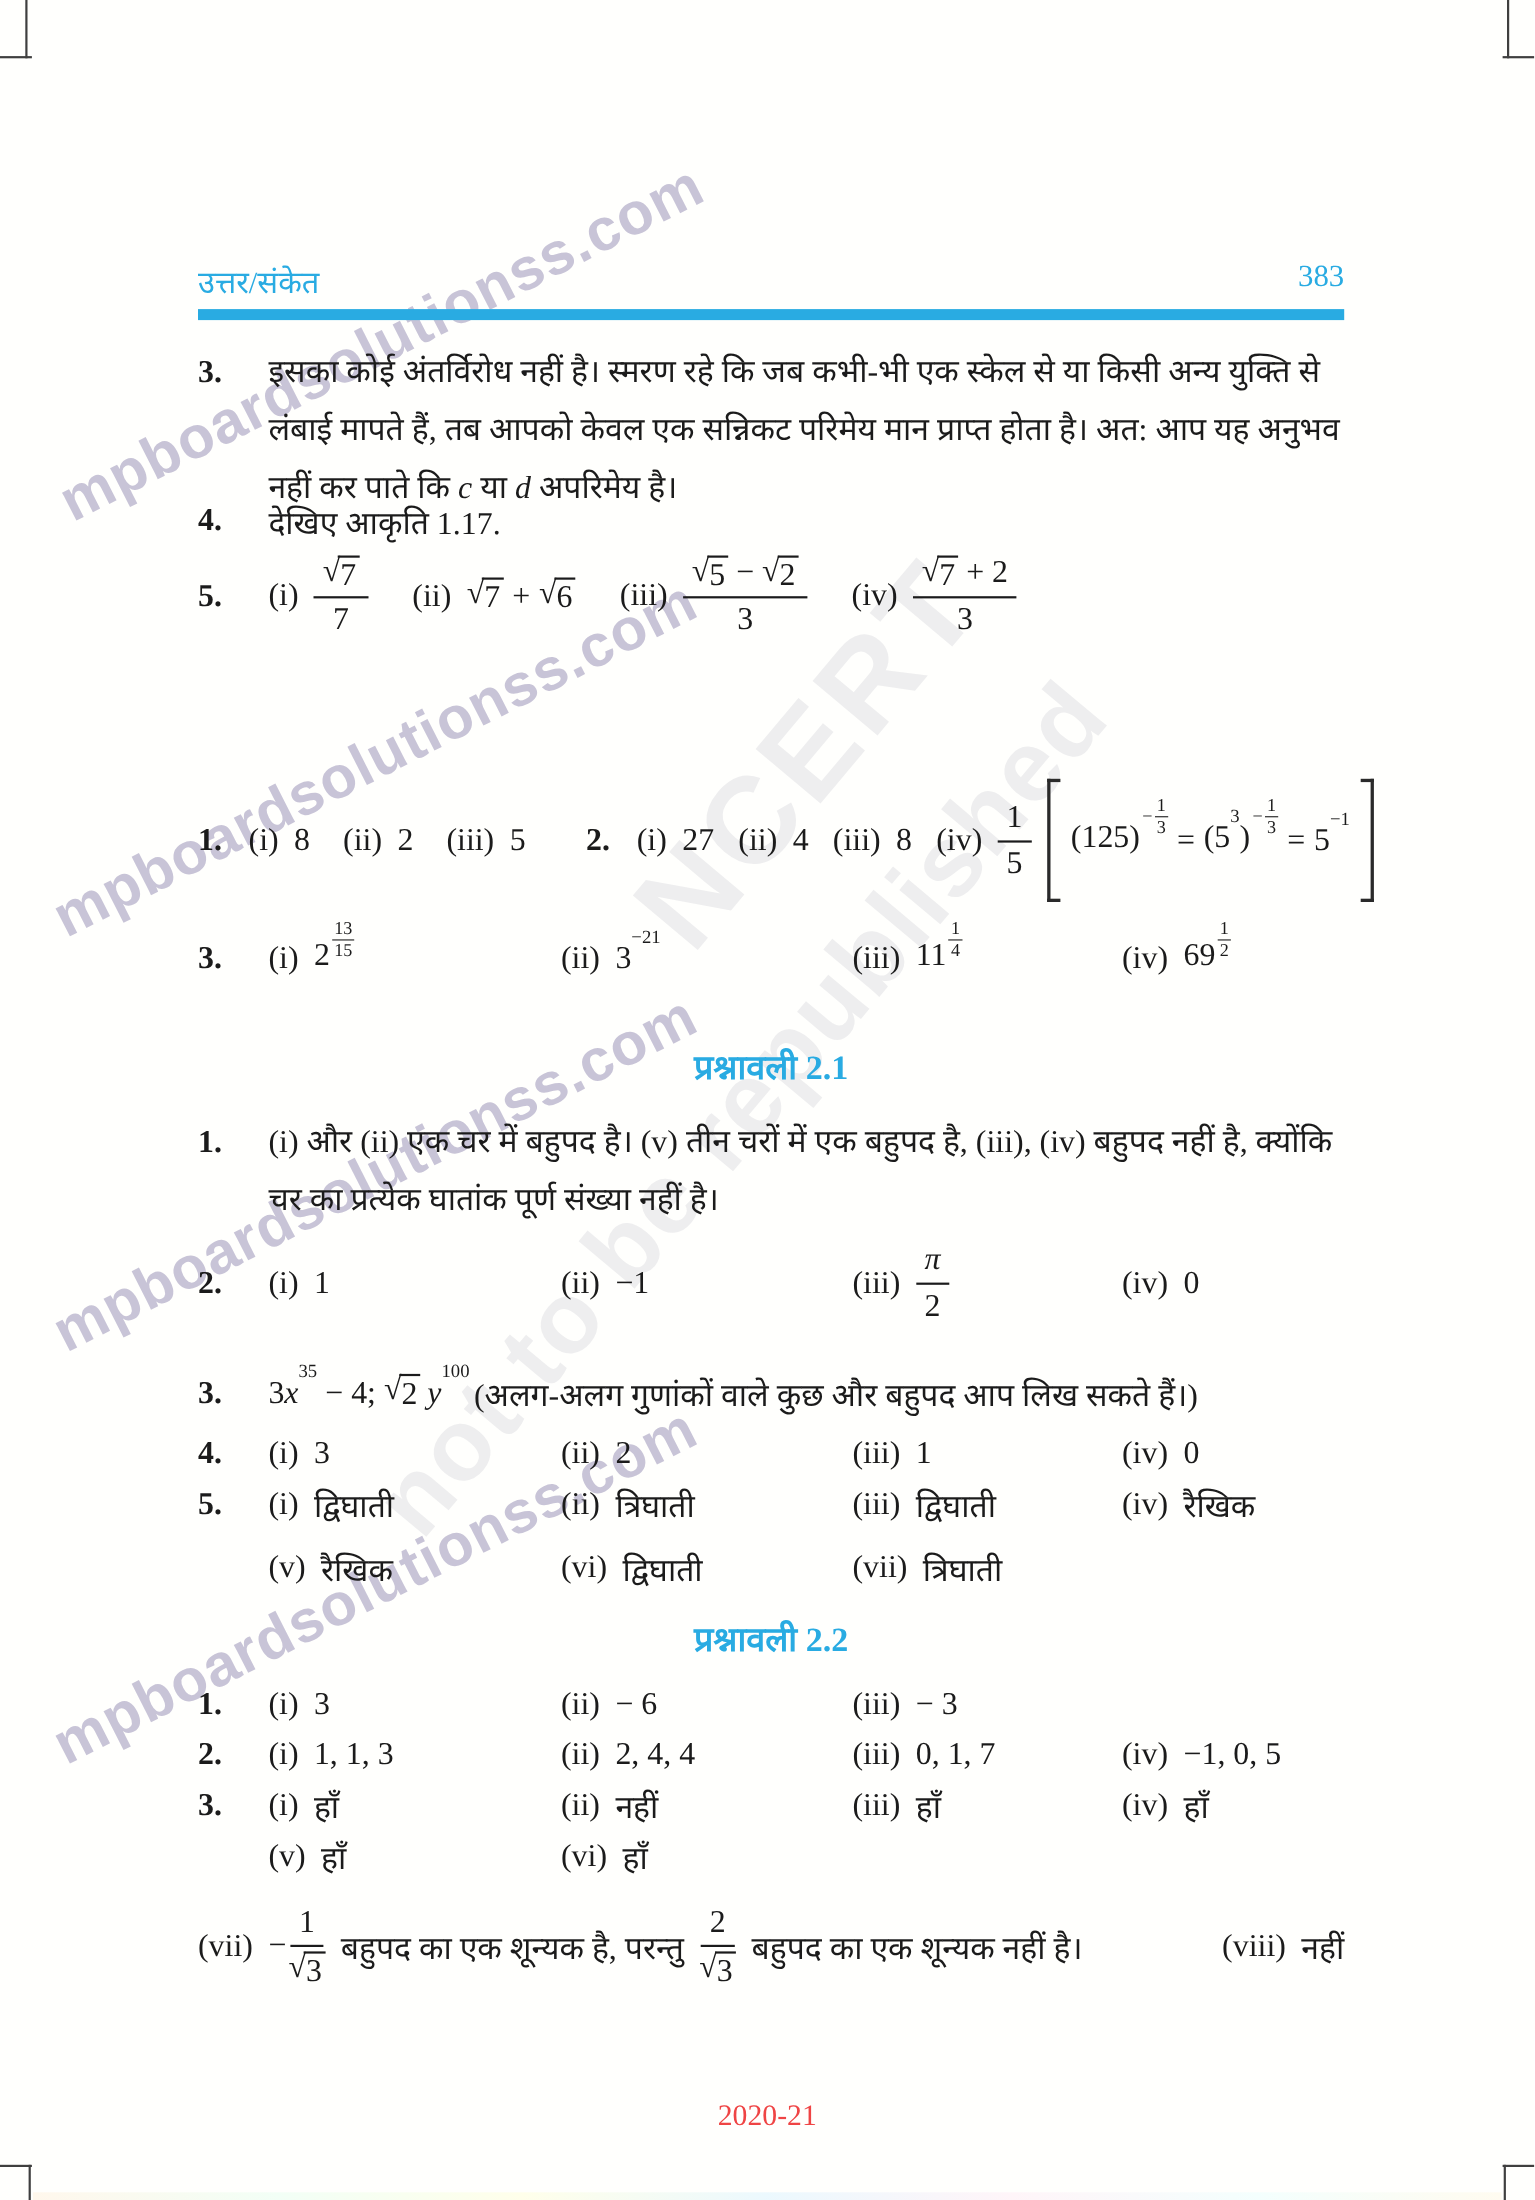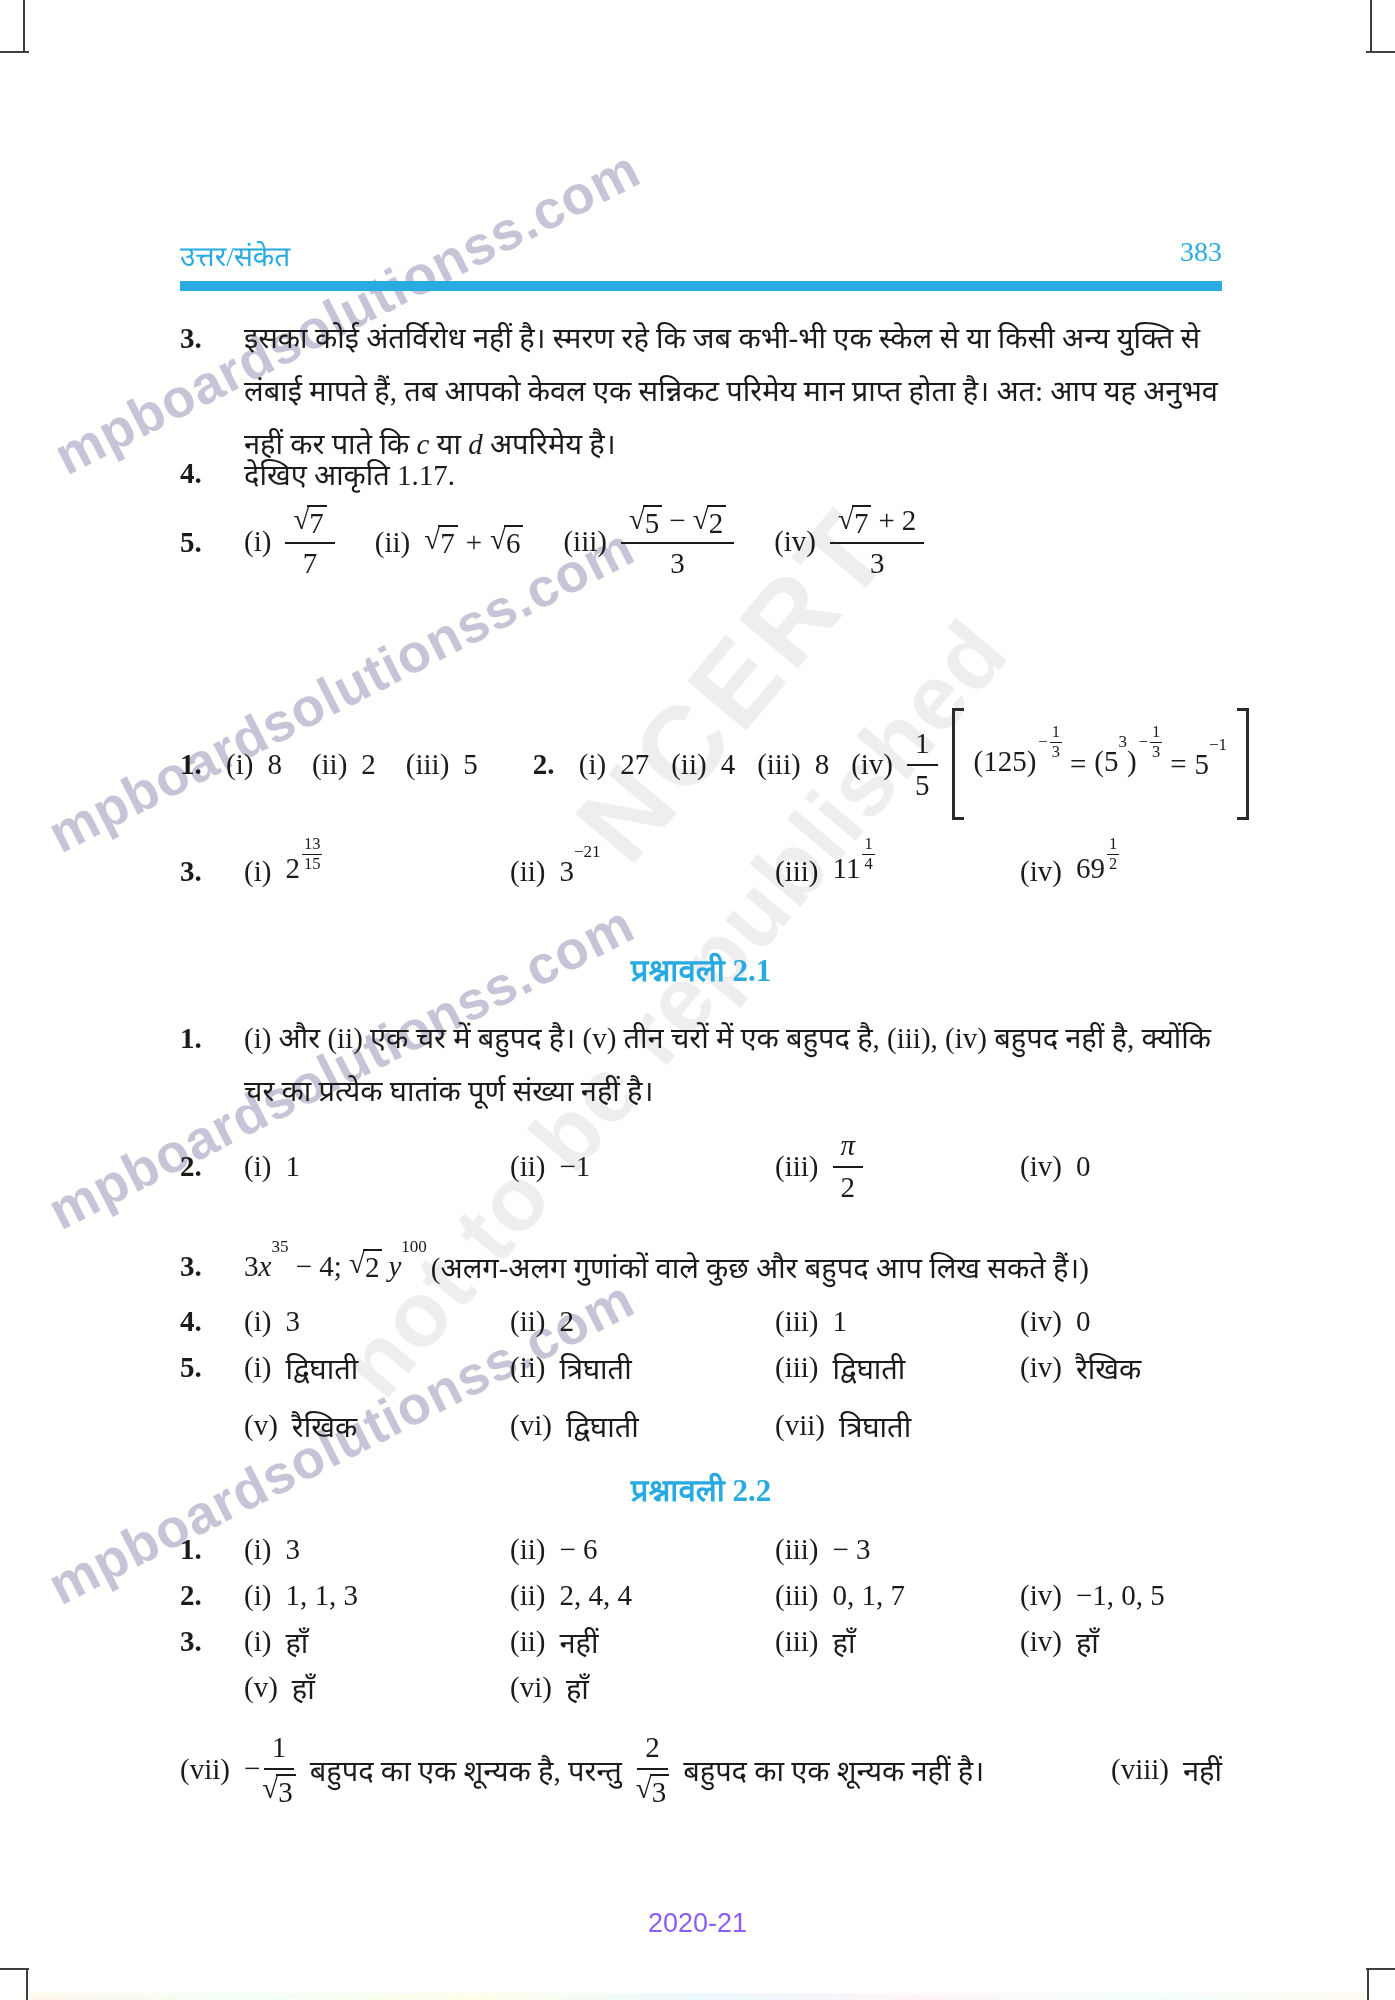--- a/index.html
+++ b/index.html
@@ -59,21 +59,21 @@
   .exp .supfrac{transform:none;}
   .brkgrp{display:inline-flex;align-items:stretch;height:112px;margin-left:6px;}
   .brk{width:9px;flex:0 0 auto;}
   .brk-l{border-left:3px solid #2a2a2a;border-top:3px solid #2a2a2a;border-bottom:3px solid #2a2a2a;}
   .brk-r{border-right:3px solid #2a2a2a;border-top:3px solid #2a2a2a;border-bottom:3px solid #2a2a2a;}
   .brkin{display:inline-flex;align-items:center;padding:0 10px;}
   .gap8{margin-right:8px;} .gap22{margin-right:22px;}
   .gap30{margin-right:30px;} .gap40{margin-right:40px;} .gap55{margin-right:55px;}
   
   .footer{position:absolute;top:1908px;left:0;width:1395px;text-align:center;
-          font-family:Liberation Sans, sans-serif;font-size:27px;color:#8b5cf6;}
+          font-family:Liberation Serif, serif;font-size:27px;color:#ef4444;}
   .bottom-strip{position:absolute;left:30px;right:30px;bottom:0;height:7px;opacity:.5;
     background:linear-gradient(90deg,rgba(255,225,185,.5),rgba(205,255,225,.5),rgba(255,255,185,.55),
                rgba(185,232,255,.55),rgba(255,215,235,.5),rgba(215,255,255,.55),rgba(255,242,205,.55));}
 </style>
 </head>
 <body>
 
 <div class="page">
 
   <div class="cm" style="left:23px;top:0;width:2px;height:53px;"></div>

